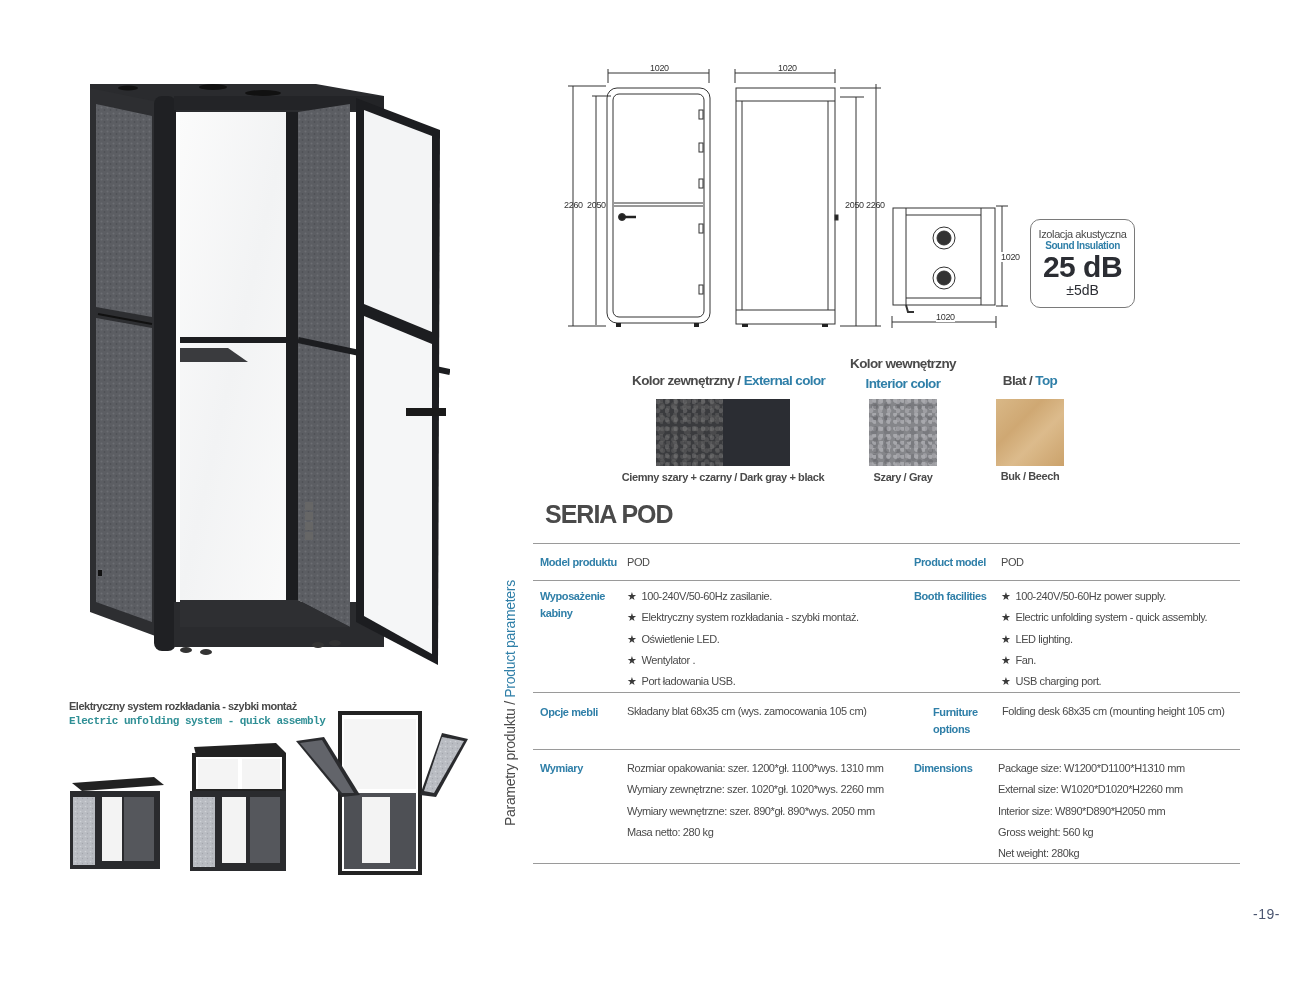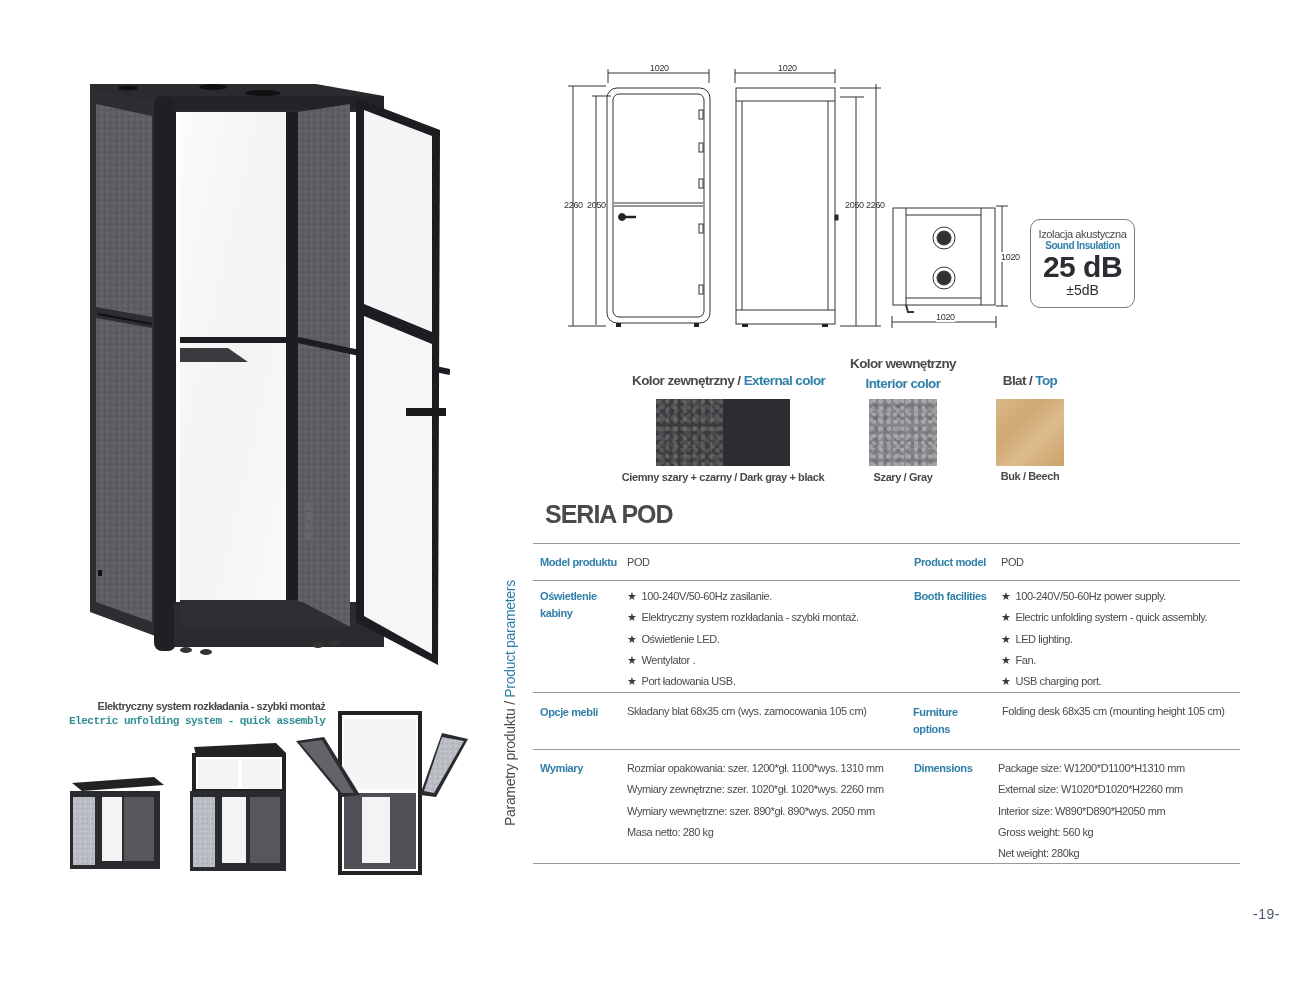--- a/index.html
+++ b/index.html
@@ -58,21 +58,21 @@
   .spec { left: 533px; top: 543px; width: 707px; }
   .spec .row { position: relative; border-top: 1.5px solid #9a9a9a; }
   .spec .row.last { border-bottom: 1.5px solid #9a9a9a; }
   .spec .lbl { position: absolute; font-size: 11px; font-weight: bold; color: #2f7fa8; letter-spacing: -0.4px; line-height: 17px; }
   .spec .val { position: absolute; font-size: 11px; color: #4a4a4a; letter-spacing: -0.4px; line-height: 21.3px; white-space: nowrap; }
   .spec .val .line { display: block; }
   .star { color: #3a3a3a; margin-right: 5px; }
 
   
   .caption { left: 69px; top: 699px; font-size: 11px; font-weight: bold; letter-spacing: -0.5px; line-height: 15px; }
-  .caption .pl { color: #4a4a4a; text-align: right; }
+  .caption .pl { color: #4a4a4a; }
   .caption .en { color: #2f8f95; font-family: Liberation Mono, monospace; }
 
   .page-num { left: 1253px; top: 906px; font-size: 14px; color: #4a5570; letter-spacing: 0.5px; }
 </style>
 </head>
 <body>
 
 <div class="abs booth">
   <svg width="362" height="585" viewBox="0 0 362 585">
     <defs>
@@ -249,42 +249,42 @@
 <div class="abs spec">
 
   <div class="row" style="height:37px;">
     <div class="lbl" style="left:7px;top:10px;">Model produktu</div>
     <div class="val" style="left:94px;top:8px;">POD</div>
     <div class="lbl" style="left:381px;top:10px;">Product model</div>
     <div class="val" style="left:468px;top:8px;">POD</div>
   </div>
 
   <div class="row" style="height:112px;">
-    <div class="lbl" style="left:7px;top:7px;width:80px;white-space:normal;">Oświetlenie kabiny</div>
+    <div class="lbl" style="left:7px;top:7px;width:80px;white-space:normal;">Wyposażenie kabiny</div>
     <div class="val" style="left:94px;top:5px;">
       <span class="line"><span class="star">★</span><span>100-240V/50-60Hz zasilanie.</span></span>
       <span class="line"><span class="star">★</span><span>Elektryczny system rozkładania - szybki montaż.</span></span>
       <span class="line"><span class="star">★</span><span>Oświetlenie LED.</span></span>
       <span class="line"><span class="star">★</span><span>Wentylator .</span></span>
       <span class="line"><span class="star">★</span><span>Port ładowania USB.</span></span>
     </div>
     <div class="lbl" style="left:381px;top:7px;">Booth facilities</div>
     <div class="val" style="left:468px;top:5px;">
       <span class="line"><span class="star">★</span><span>100-240V/50-60Hz power supply.</span></span>
       <span class="line"><span class="star">★</span><span>Electric unfolding system - quick assembly.</span></span>
       <span class="line"><span class="star">★</span><span>LED lighting.</span></span>
       <span class="line"><span class="star">★</span><span>Fan.</span></span>
       <span class="line"><span class="star">★</span><span>USB charging port.</span></span>
     </div>
   </div>
 
   <div class="row" style="height:57px;">
     <div class="lbl" style="left:7px;top:11px;">Opcje mebli</div>
     <div class="val" style="left:94px;top:8px;">Składany blat 68x35 cm (wys. zamocowania 105 cm)</div>
-    <div class="lbl" style="left:380px;top:11px;width:60px;white-space:normal;">Furniture options</div>
+    <div class="lbl" style="left:400px;top:11px;width:60px;white-space:normal;">Furniture options</div>
     <div class="val" style="left:469px;top:8px;">Folding desk 68x35 cm (mounting height 105 cm)</div>
   </div>
 
   <div class="row last" style="height:115px;">
     <div class="lbl" style="left:7px;top:10px;">Wymiary</div>
     <div class="val" style="left:94px;top:8px;">
       <span class="line">Rozmiar opakowania: szer. 1200*gł. 1100*wys. 1310 mm</span>
       <span class="line">Wymiary zewnętrzne: szer. 1020*gł. 1020*wys. 2260 mm</span>
       <span class="line">Wymiary wewnętrzne: szer. 890*gł. 890*wys. 2050 mm</span>
       <span class="line">Masa netto: 280 kg</span>

